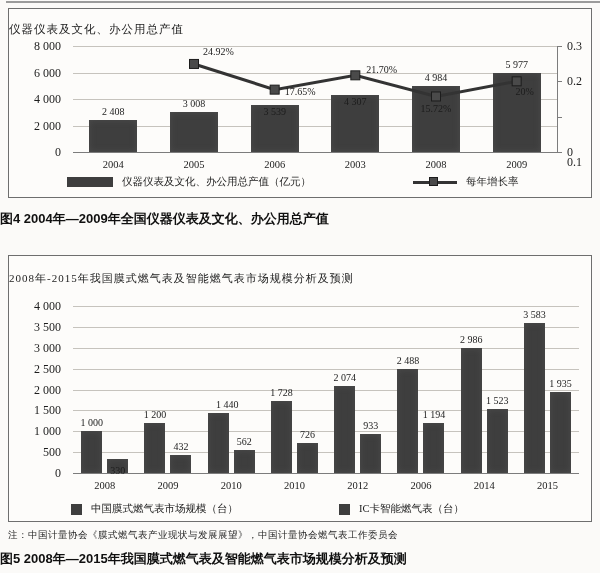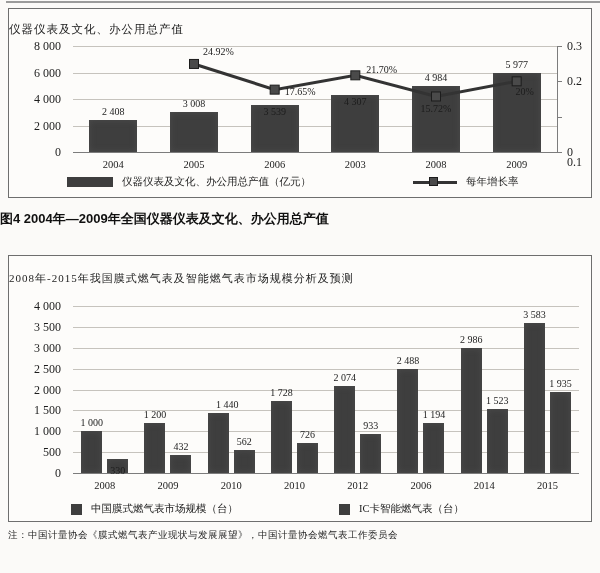--- a/index.html
+++ b/index.html
@@ -186,13 +186,14 @@
         <span>中国膜式燃气表市场规模（台）</span>
       </div>
       <div class="legend-item" style="left:330px">
         <span class="swatch-sq"></span>
         <span>IC卡智能燃气表（台）</span>
       </div>
     </div>
   </section>
 
   <div class="note">注：中国计量协会《膜式燃气表产业现状与发展展望》，中国计量协会燃气表工作委员会</div>
+  <div class="caption caption-fig5">图5 2008年—2015年我国膜式燃气表及智能燃气表市场规模分析及预测</div>
 </div>
 
 </body></html>

